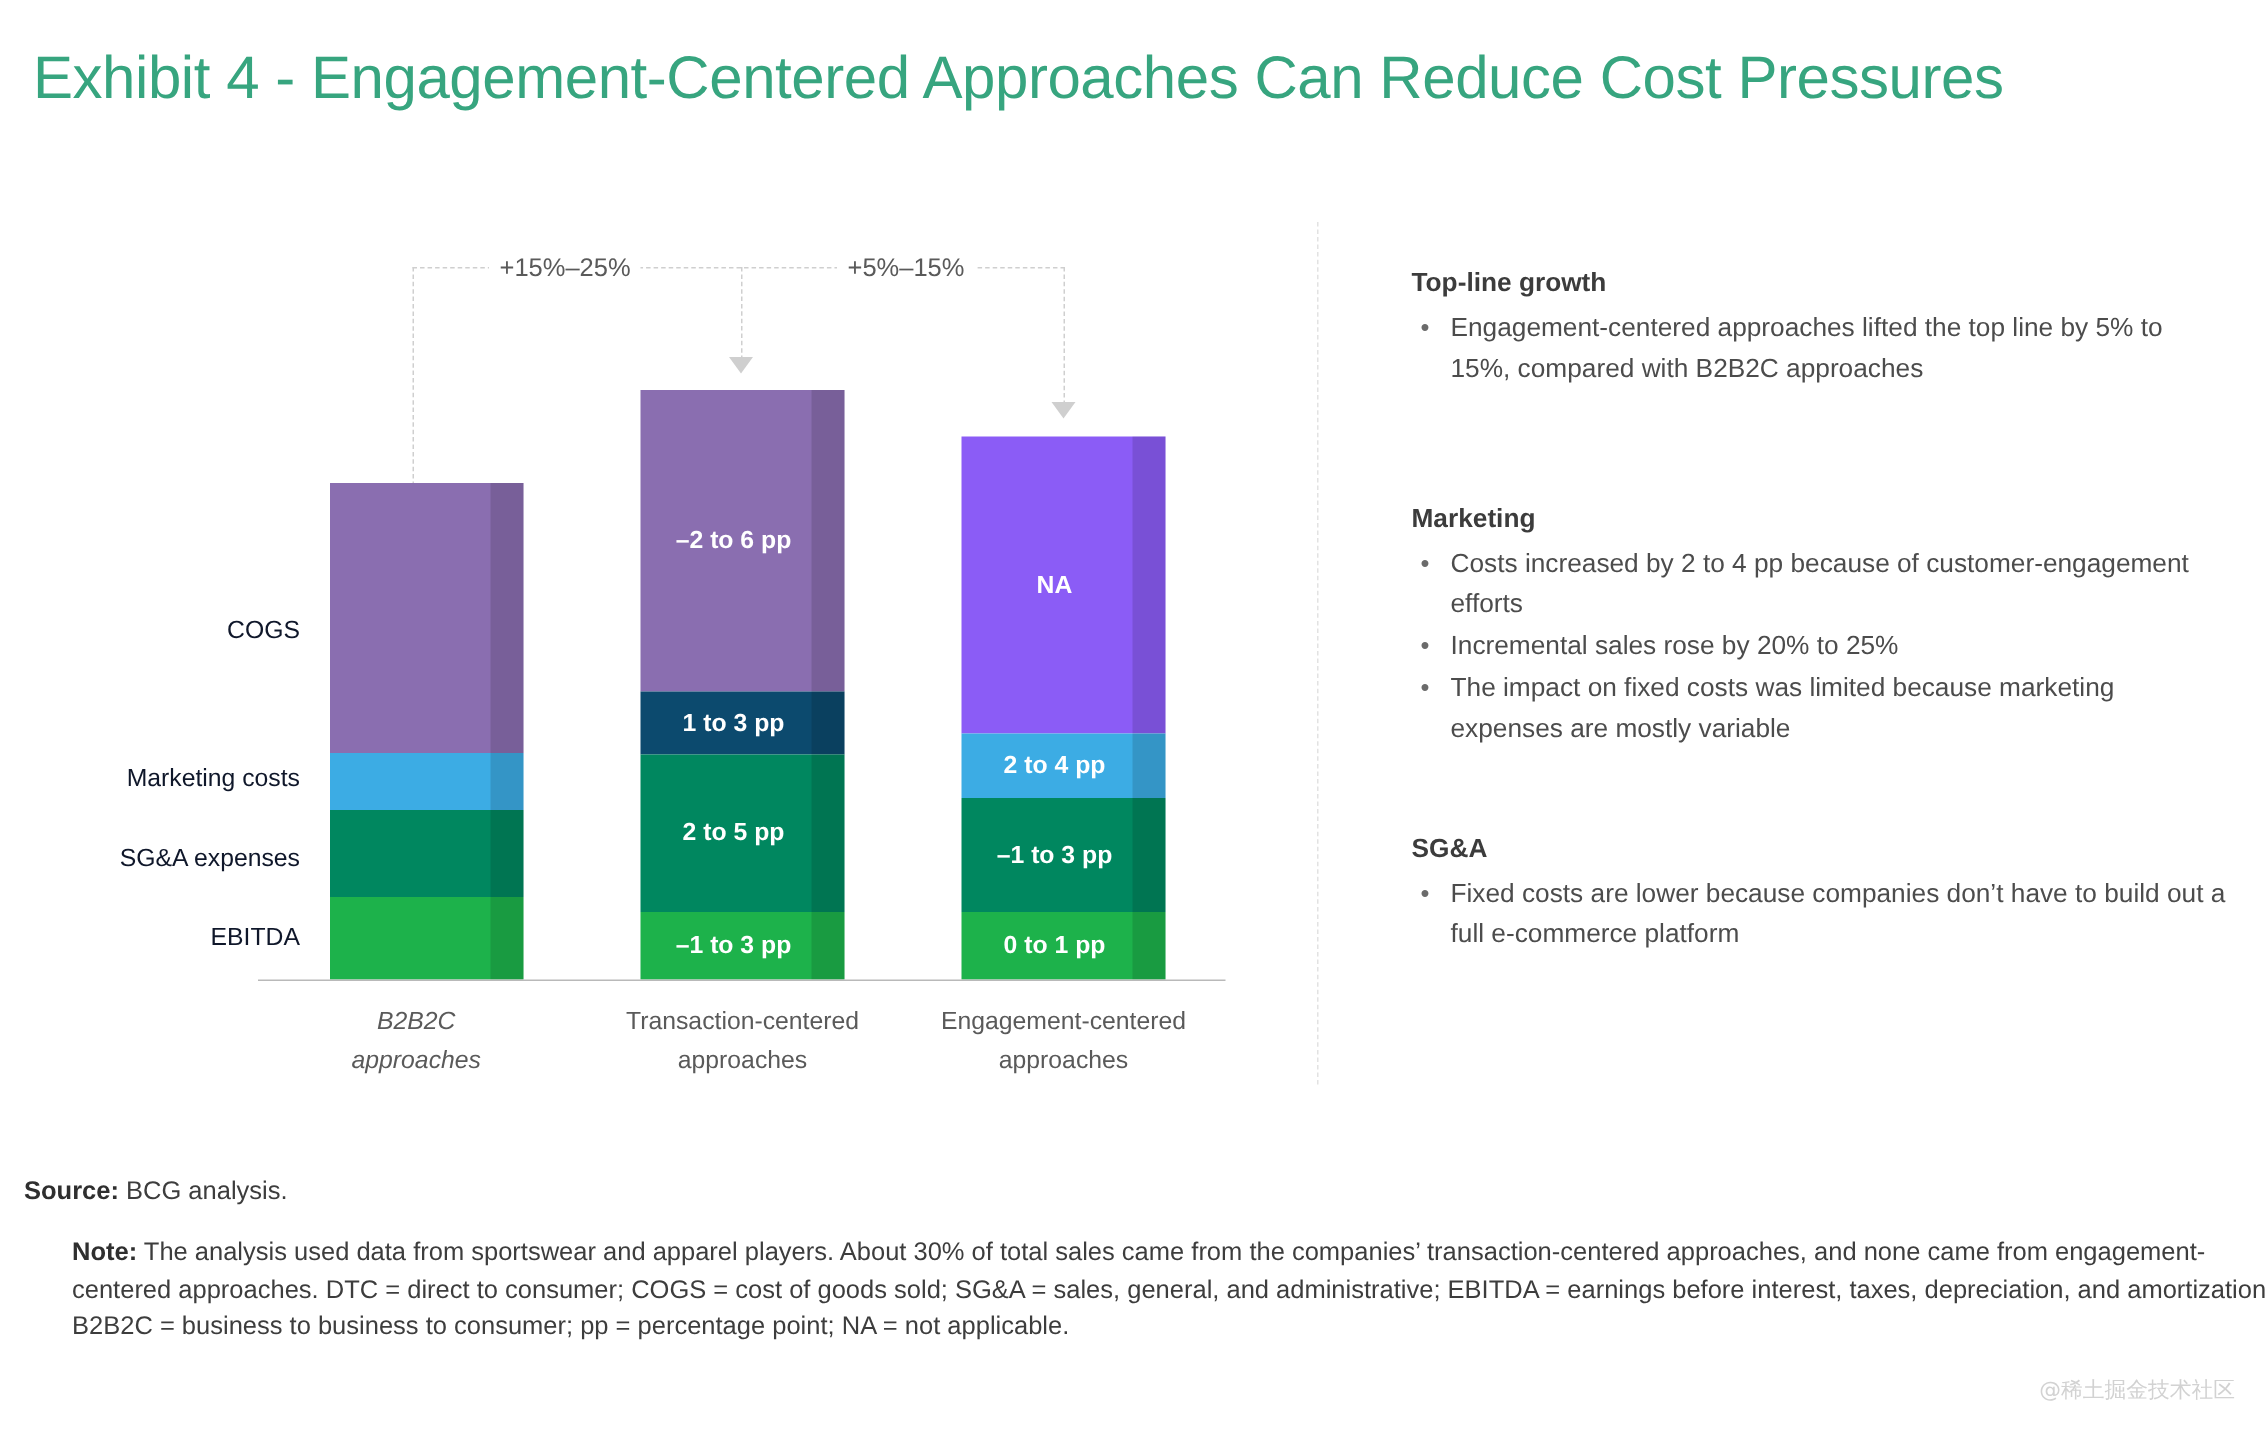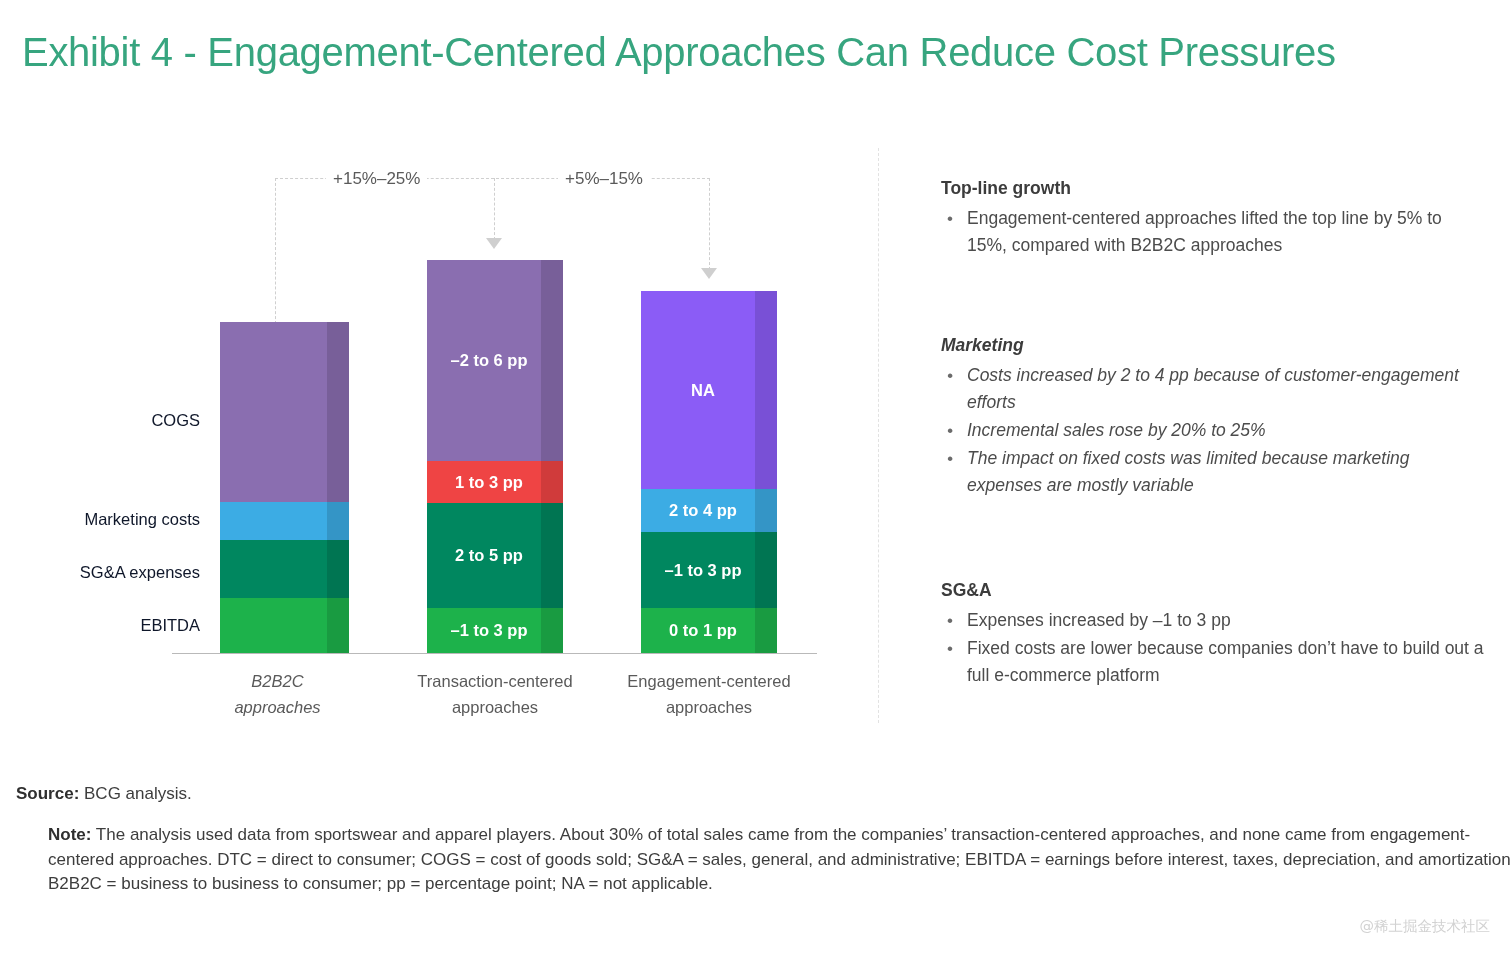--- a/index.html
+++ b/index.html
@@ -157,21 +157,21 @@
         <span class="shade"></span>
         <span class="seg-text"></span>
       </div>
     </div>
 
     <div class="bar" style="left:427px; top:260px; width:136px; height:429px;">
       <div class="seg" style="top:0px; height:201px; background:#8a6eb0;">
         <span class="shade"></span>
         <span class="seg-text">–2 to 6 pp</span>
       </div>
-      <div class="seg" style="top:201px; height:42px; background:#ef4444;">
+      <div class="seg" style="top:201px; height:42px; background:#0c4a6e;">
         <span class="shade"></span>
         <span class="seg-text">1 to 3 pp</span>
       </div>
       <div class="seg" style="top:243px; height:105px; background:#00875f;">
         <span class="shade"></span>
         <span class="seg-text">2 to 5 pp</span>
       </div>
       <div class="seg" style="top:348px; height:45px; background:#1db24b;">
         <span class="shade"></span>
         <span class="seg-text">–1 to 3 pp</span>
@@ -218,33 +218,32 @@
 
   <div class="panel">
 
     <div class="panel-group" style="margin-bottom:76px;">
       <div class="panel-head">Top-line growth</div>
       <ul class="panel-ul">
         <li class="panel-li">Engagement-centered approaches lifted the top line by 5% to 15%, compared with B2B2C approaches</li>
       </ul>
     </div>
 
-    <div class="panel-group" style="margin-bottom:81px;font-style:italic;">
+    <div class="panel-group" style="margin-bottom:56px;">
       <div class="panel-head">Marketing</div>
       <ul class="panel-ul">
         <li class="panel-li">Costs increased by 2 to 4 pp because of customer-engagement efforts</li>
         <li class="panel-li">Incremental sales rose by 20% to 25%</li>
         <li class="panel-li">The impact on fixed costs was limited because marketing expenses are mostly variable</li>
       </ul>
     </div>
 
     <div class="panel-group">
       <div class="panel-head">SG&amp;A</div>
       <ul class="panel-ul">
-        <li class="panel-li">Expenses increased by –1 to 3 pp</li>
         <li class="panel-li">Fixed costs are lower because companies don’t have to build out a full e-commerce platform</li>
       </ul>
     </div>
 
   </div>
 
   <div class="source">
     <b>Source:</b><span> BCG analysis.</span>
   </div>
 

